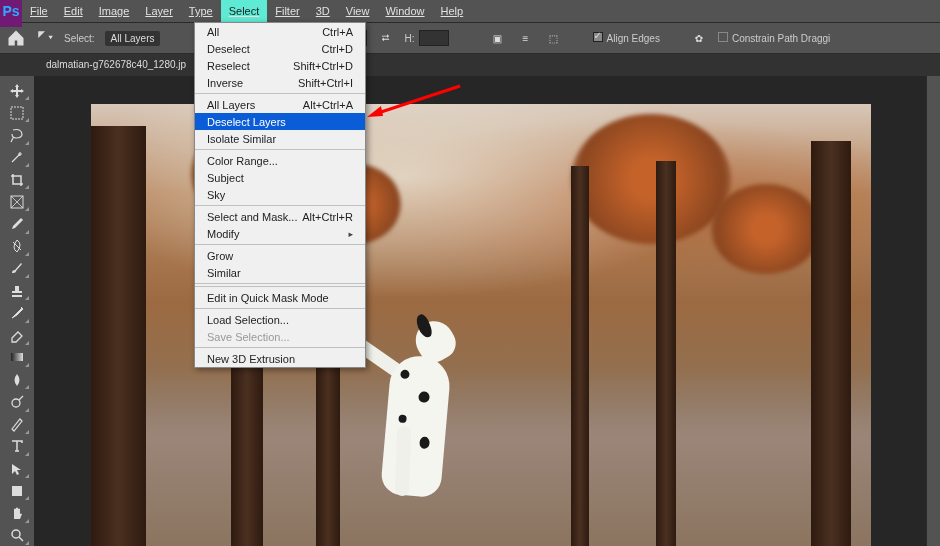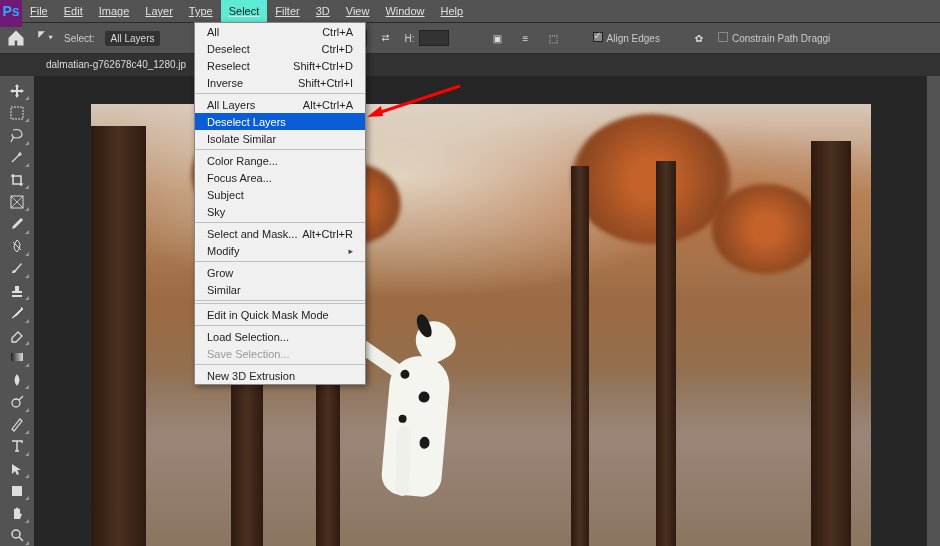--- a/index.html
+++ b/index.html
@@ -324,23 +324,20 @@
       <span>Deselect Layers</span>
     </div>
     <div class="dd-item">
       <span>Isolate Similar</span>
     </div>
     <div class="dd-sep"></div>
     <div class="dd-item">
       <span>Color Range...</span>
     </div>
     <div class="dd-item">
-      <span>Focus Area...</span>
-    </div>
-    <div class="dd-item">
       <span>Subject</span>
     </div>
     <div class="dd-item">
       <span>Sky</span>
     </div>
     <div class="dd-sep"></div>
     <div class="dd-item">
       <span>Select and Mask...</span>
       <span>Alt+Ctrl+R</span>
     </div>

